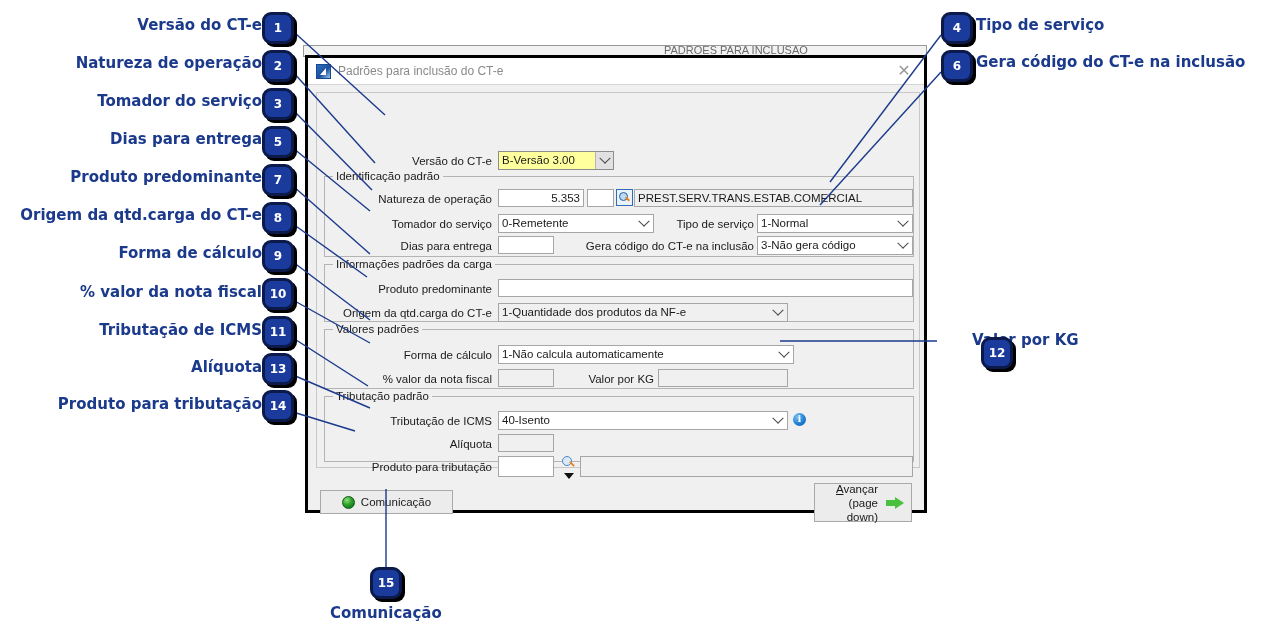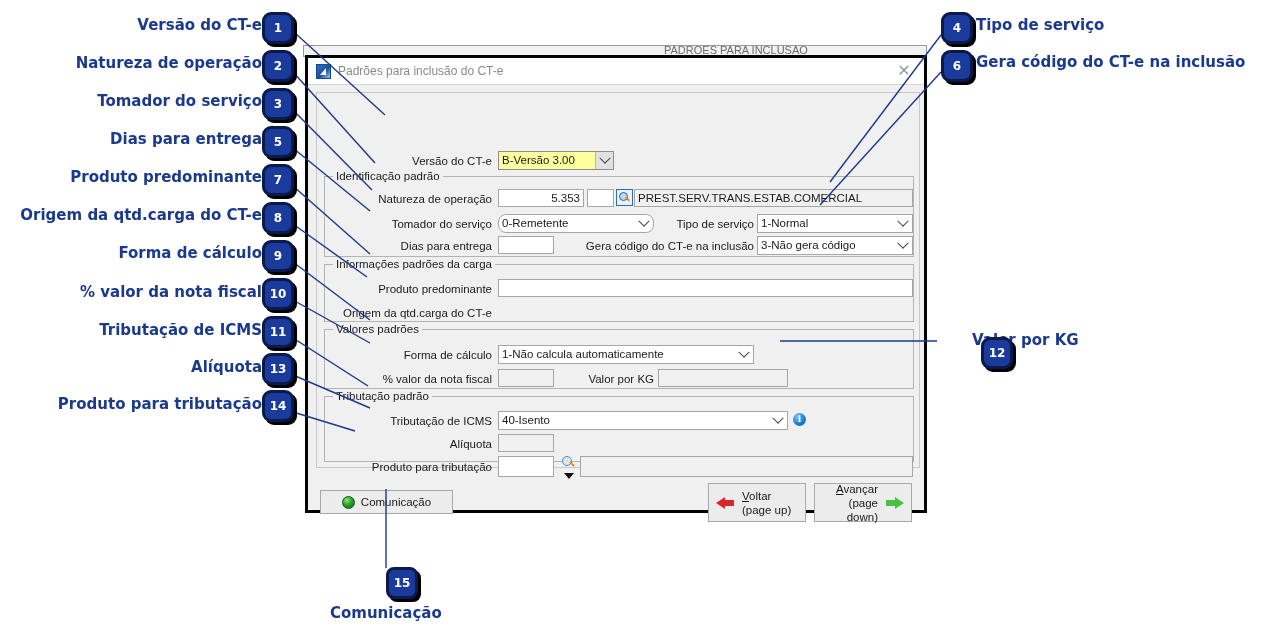--- a/index.html
+++ b/index.html
@@ -386,21 +386,21 @@
 <div class="badge" style="left:262px; top:202px;">8</div>
 <div class="badge" style="left:262px; top:240px;">9</div>
 <div class="badge" style="left:262px; top:278px;">10</div>
 <div class="badge" style="left:262px; top:316px;">11</div>
 <div class="badge" style="left:262px; top:353px;">13</div>
 <div class="badge" style="left:262px; top:390px;">14</div>
 
 <div class="badge" style="left:941px; top:12px;">4</div>
 <div class="badge" style="left:941px; top:50px;">6</div>
 <div class="badge" style="left:981px; top:326px;margin-top:11px;">12</div>
-<div class="badge" style="left:386px; top:567px;border-radius:8px;">15</div>
+<div class="badge" style="left:370px; top:567px;">15</div>
 
 <div class="dialog">
 
   <div class="titlebar">
     <div class="title-icon"></div>
     <div class="title-text">Padrões para inclusão do CT-e</div>
     <div class="title-close">✕</div>
   </div>
 
   <div class="dlg-body">
@@ -425,21 +425,21 @@
         <span></span>
       </div>
       <div class="magbtn" style="left:299px; top:96px;">
         <span class="magglass"></span>
       </div>
       <div class="tbox ro" style="left:317px; top:96px; width:279px;">
         <span>PREST.SERV.TRANS.ESTAB.COMERCIAL</span>
       </div>
 
       <div class="lbl" style="left:20px; top:123px; width:155px;">Tomador do serviço</div>
-      <div class="combo" style="left:181px; top:121px; width:156px;border-radius:8px;">
+      <div class="combo" style="left:181px; top:121px; width:156px;">
         <span>0-Remetente</span>
         <span class="arrow"></span>
       </div>
 
       <div class="lbl" style="left:320px; top:123px; width:117px;">Tipo de serviço</div>
       <div class="combo" style="left:440px; top:121px; width:156px;">
         <span>1-Normal</span>
         <span class="arrow"></span>
       </div>
 
@@ -457,27 +457,31 @@
       <div class="group" style="left:7px; top:171px; width:590px; height:58px;">
         <div class="group-title">Informações padrões da carga</div>
       </div>
 
       <div class="lbl" style="left:20px; top:188px; width:155px;">Produto predominante</div>
       <div class="tbox" style="left:181px; top:186px; width:415px;">
         <span></span>
       </div>
 
       <div class="lbl" style="left:10px; top:212px; width:165px;">Origem da qtd.carga do CT-e</div>
+      <div class="combo ro" style="left:181px; top:210px; width:290px; background:#f0f0f0;">
+        <span>1-Quantidade dos produtos da NF-e</span>
+        <span class="arrow"></span>
+      </div>
 
       <div class="group" style="left:7px; top:236px; width:590px; height:60px;">
         <div class="group-title">Valores padrões</div>
       </div>
 
       <div class="lbl" style="left:20px; top:254px; width:155px;">Forma de cálculo</div>
-      <div class="combo" style="left:181px; top:252px; width:256px;">
+      <div class="combo" style="left:181px; top:252px; width:296px;">
         <span>1-Não calcula automaticamente</span>
         <span class="arrow"></span>
       </div>
 
       <div class="lbl" style="left:20px; top:278px; width:155px;">% valor da nota fiscal</div>
       <div class="tbox ro" style="left:181px; top:276px; width:56px;">
         <span></span>
       </div>
 
       <div class="lbl" style="left:256px; top:278px; width:81px;">Valor por KG</div>
@@ -511,27 +515,20 @@
         <span></span>
       </div>
 
     </div>
 
     <div class="btn btn-comm">
       <span class="globe"></span>
       <span>Comunicação</span>
     </div>
 
-    <div class="btn btn-nav" style="left:400px; top:398px;">
-      <span class="ico-back"></span>
-      <span class="navtxt">
-        <u>V</u><span>oltar</span><br>
-        <span>(page up)</span>
-      </span>
-    </div>
 
     <div class="btn btn-nav" style="left:506px; top:398px;text-align:right;">
       <span class="navtxt">
         <u>A</u><span>vançar</span><br>
         <span>(page down)</span>
       </span>
       <span class="ico-fwd"></span>
     </div>
 
   </div>

